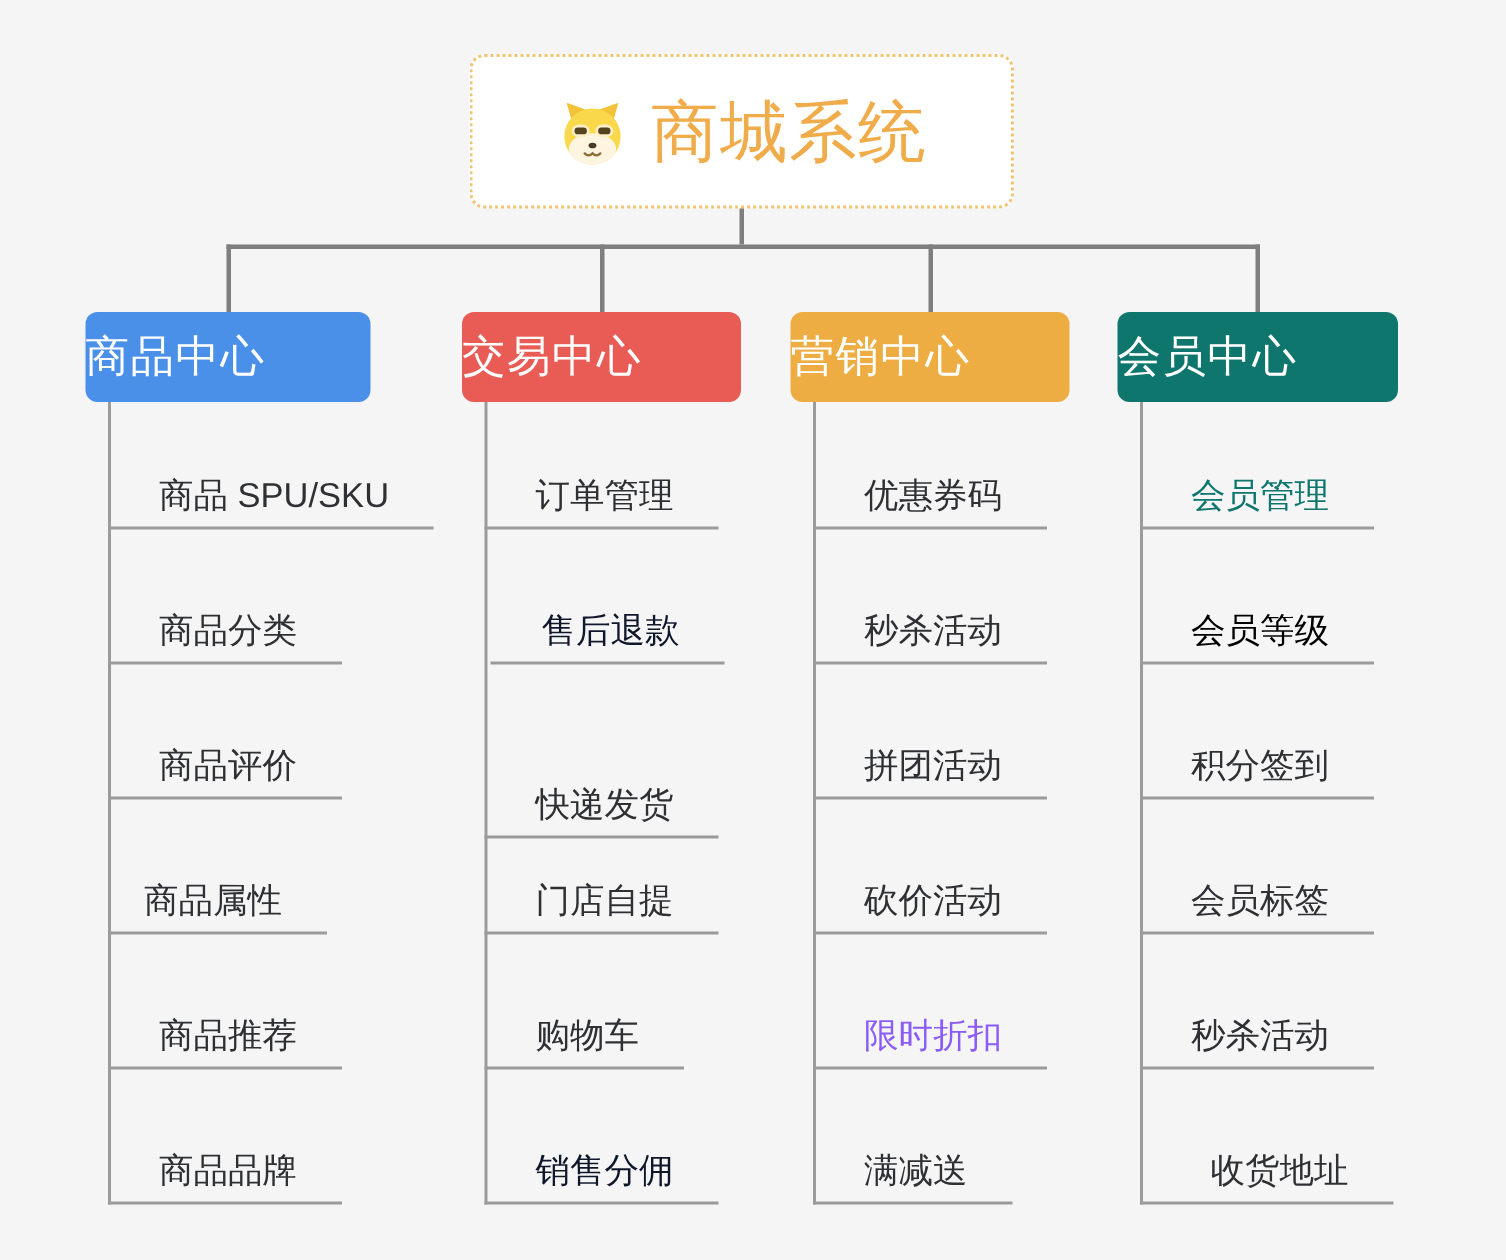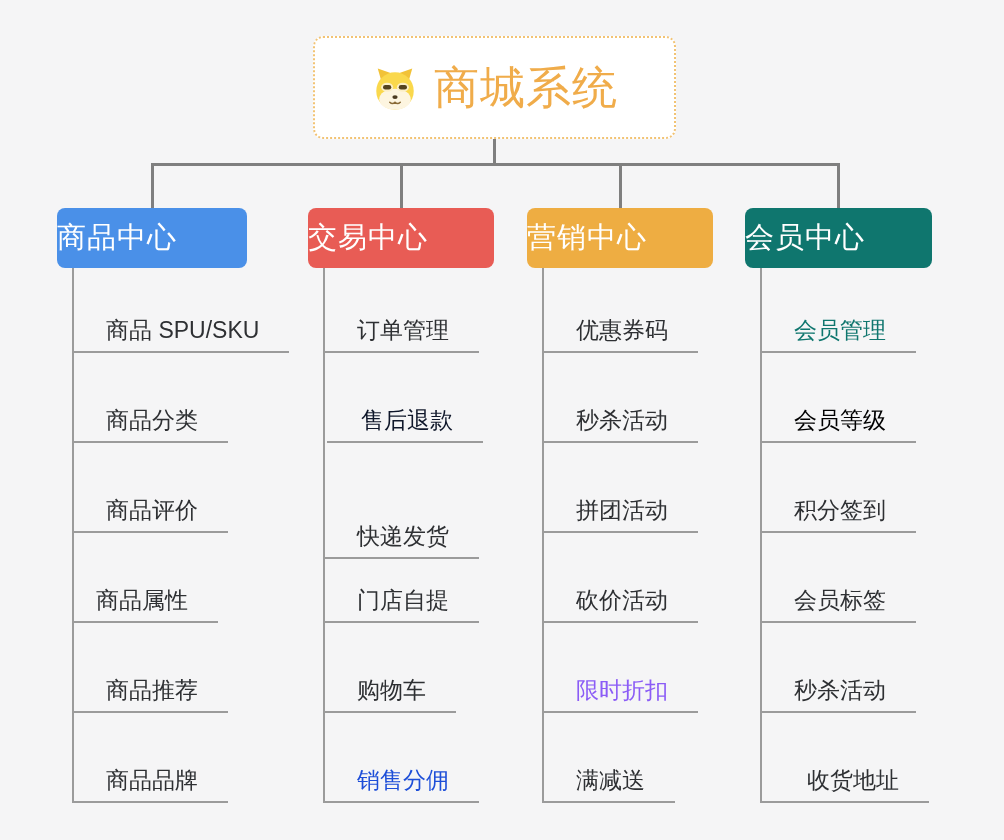--- a/index.html
+++ b/index.html
@@ -129,21 +129,21 @@
       </div>
       <div class="child-item" style="left: 323px; top: 493px; border-bottom-color: rgb(155, 155, 155); color: rgb(46, 48, 51); margin-top: 26px;">
         <span>快递发货</span>
       </div>
       <div class="child-item" style="left: 323px; top: 583px; border-bottom-color: rgb(155, 155, 155); color: rgb(46, 48, 51);">
         <span>门店自提</span>
       </div>
       <div class="child-item" style="left: 323px; top: 673px; border-bottom-color: rgb(155, 155, 155); color: rgb(46, 48, 51);">
         <span>购物车</span>
       </div>
-      <div class="child-item" style="left: 323px; top: 763px; border-bottom-color: rgb(155, 155, 155); color: #1d4ed8;">
+      <div class="child-item" style="left: 323px; top: 763px; border-bottom-color: rgb(155, 155, 155); color: #0f172a;">
         <span>销售分佣</span>
       </div>
       <div class="branch-box" style="left: 527px; width: 186px; background: rgb(238, 173, 66);">
         <span>营销中心</span>
       </div>
       <div class="trunk" style="left: 542px; top: 268px; height: 535px; background: rgb(155, 155, 155);"></div>
       <div class="child-item" style="left: 542px; top: 313px; border-bottom-color: rgb(155, 155, 155); color: rgb(46, 48, 51);">
         <span>优惠券码</span>
       </div>
       <div class="child-item" style="left: 542px; top: 403px; border-bottom-color: rgb(155, 155, 155); color: rgb(46, 48, 51);">

